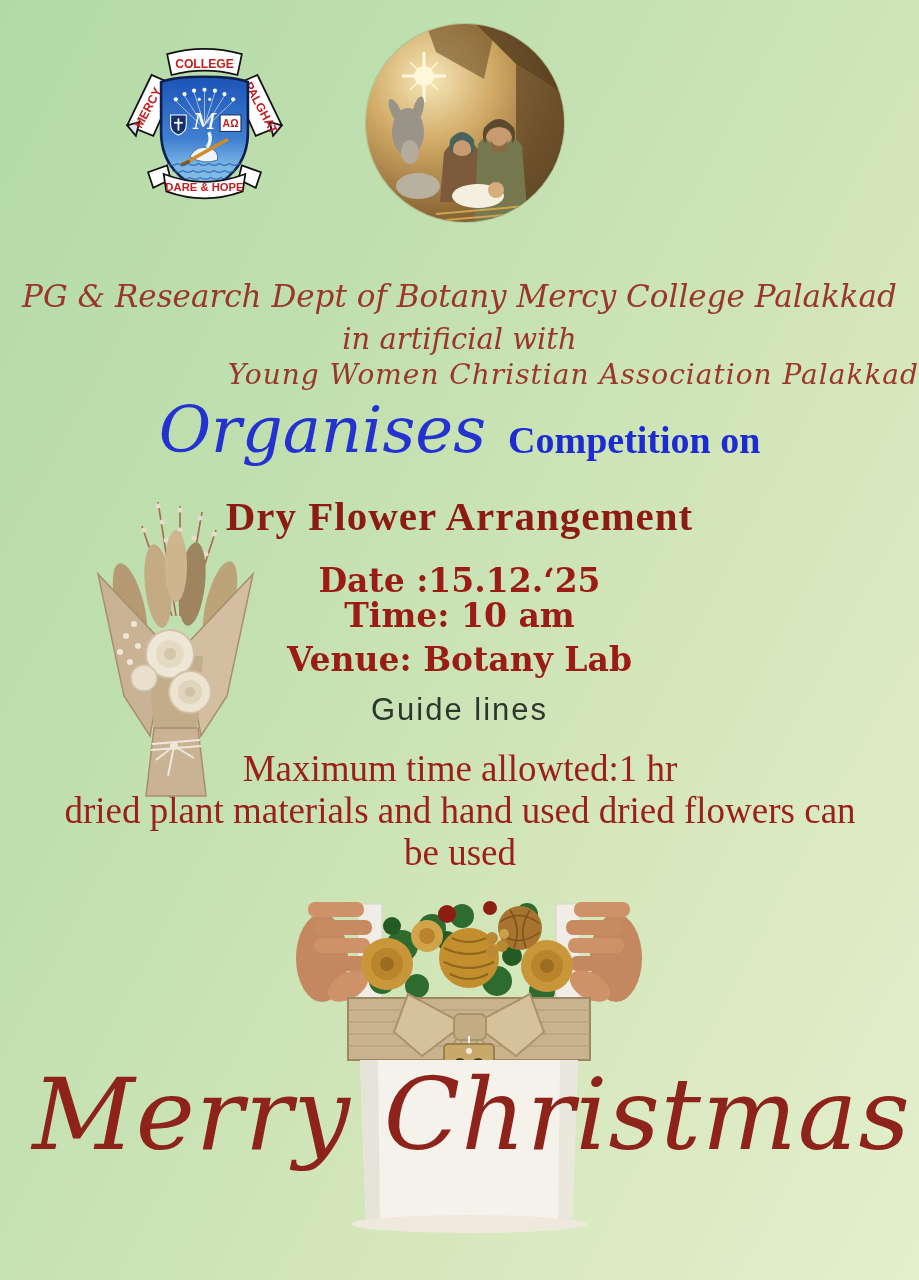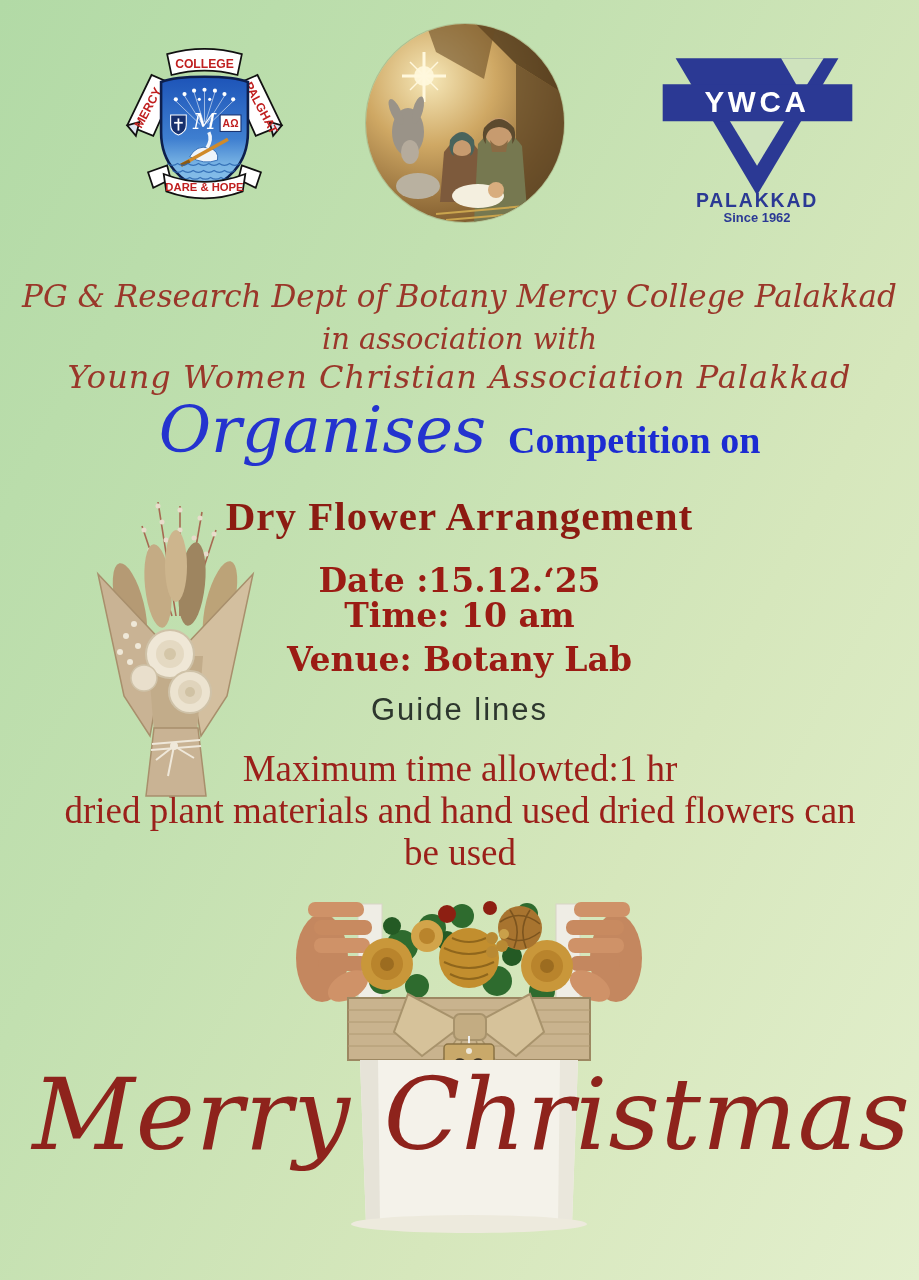--- a/index.html
+++ b/index.html
@@ -18,21 +18,21 @@
   .nativity{left:366px;top:24px;width:198px;height:198px;border-radius:50%;overflow:hidden;
     box-shadow:0 0 0 1px rgba(120,100,60,.25);}
   .ywca-logo{left:655px;top:38px;width:205px;height:185px;}
 
   
   .natale{top:220px;font-family:"DejaVu Serif",serif;font-style:italic;font-weight:700;
     font-size:50px;color:#1e7b6e;letter-spacing:1px;}
   .script-red{font-family:"DejaVu Serif",serif;font-style:italic;color:#9a372a;}
   .dept{top:278px;font-size:31px;}
   .assoc{top:322px;font-size:29px;}
-  .ywca-line{top:358px;font-size:32px;letter-spacing:1px;}
+  .ywca-line{top:358px;font-size:28px;letter-spacing:1px;text-align:right;}
 
   .organises-row{top:398px;left:0;width:100%;display:flex;justify-content:center;
     align-items:flex-end;gap:22px;}
   .organises{font-family:"DejaVu Serif",serif;font-style:italic;font-size:64px;
     color:#2433cf;line-height:1;}
   .competition{font-family:"Liberation Serif",serif;font-weight:700;font-size:38px;
     color:#1c2cd2;}
 
   .event-name{top:492px;font-family:"Liberation Serif",serif;font-weight:700;
     font-size:41px;color:#8c1b12;letter-spacing:1px;}
@@ -200,34 +200,23 @@
         <circle cx="130" cy="166" r="8" fill="#d8ad7e"></circle>
       </g>
 
       <g stroke="#caa54e" stroke-width="2">
         <line x1="70" y1="190" x2="160" y2="182"></line>
           <line x1="80" y1="196" x2="150" y2="190"></line>
       </g>
     </svg>
   </div>
 
-  <div class="abs ywca-logo">
-    <svg viewBox="0 0 205 200" width="205" height="185">
-      <polygon points="14,22 190,22 102,170" fill="#2b3994"></polygon>
-      <polygon points="128,22 174,22 150,60" fill="#cfe3bd"></polygon>
-      <polygon points="52,56 152,56 102,138" fill="#cfe3bd"></polygon>
-      <rect x="0" y="50" width="205" height="40" fill="#2b3994"></rect>
-      <text x="102" y="80" font-size="32" font-weight="bold" fill="#ffffff" font-family="Liberation Sans, sans-serif" text-anchor="middle" letter-spacing="4">YWCA</text>
-      <text x="102" y="183" font-size="21" font-weight="bold" fill="#2b3994" font-family="Liberation Sans, sans-serif" text-anchor="middle" letter-spacing="2">PALAKKAD</text>
-      <text x="102" y="199" font-size="14" font-weight="bold" fill="#2b3994" font-family="Liberation Sans, sans-serif" text-anchor="middle">Since 1962</text>
-    </svg>
-  </div>
 
   <div class="abs centerline script-red dept">PG &amp; Research Dept of Botany Mercy College Palakkad</div>
-  <div class="abs centerline script-red assoc">in association with</div>
+  <div class="abs centerline script-red assoc">in artificial with</div>
   <div class="abs centerline script-red ywca-line">Young Women Christian Association Palakkad</div>
 
   <div class="abs organises-row">
     <span class="organises">Organises</span>
     <span class="competition">Competition on</span>
   </div>
 
   <div class="abs centerline event-name">Dry Flower Arrangement</div>
   <div class="abs centerline detail date-line">Date :15.12.‘25</div>
   <div class="abs centerline detail time-line">Time: 10 am</div>

